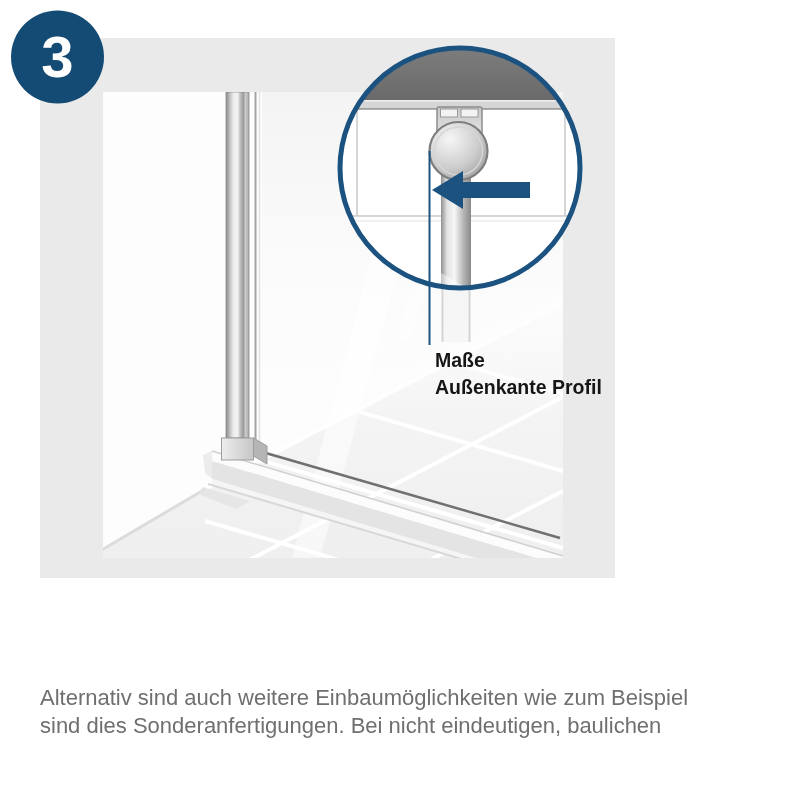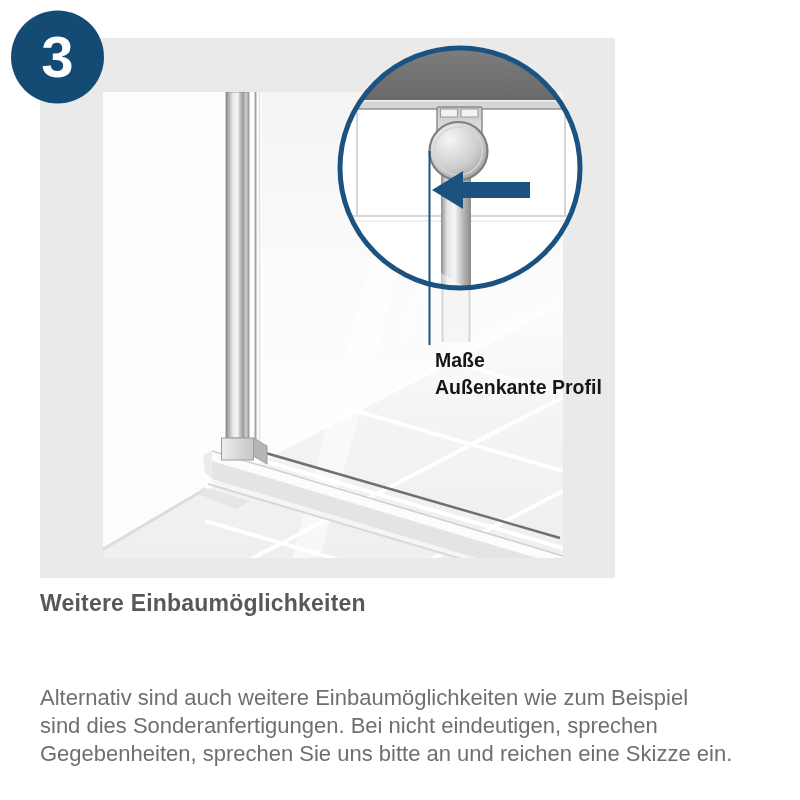--- a/index.html
+++ b/index.html
@@ -174,21 +174,19 @@
       <text x="435" y="367">Maße</text>
       <text x="435" y="394">Außenkante Profil</text>
     </g>
 
     <g>
       <circle cx="57.5" cy="57" r="46.5" fill="#134b75"></circle>
       <text x="57.5" y="77" text-anchor="middle" font-family="Liberation Sans, DejaVu Sans, sans-serif" font-size="58" font-weight="700" fill="#ffffff">3</text>
     </g>
   </svg>
 
-  <div class="heading">Weitere Einbaumöglichkeiten</div>
 
   <div class="paragraph">
     <div>Alternativ sind auch weitere Einbaumöglichkeiten wie zum Beispiel</div>
-    <div>sind dies Sonderanfertigungen. Bei nicht eindeutigen, sprechen</div>
-    <div>Gegebenheiten, sprechen Sie uns bitte an und reichen eine Skizze ein.</div>
+    <div>sind dies Sonderanfertigungen. Bei nicht eindeutigen, baulichen</div>
   </div>
 
 </div>
 
 </body></html>

